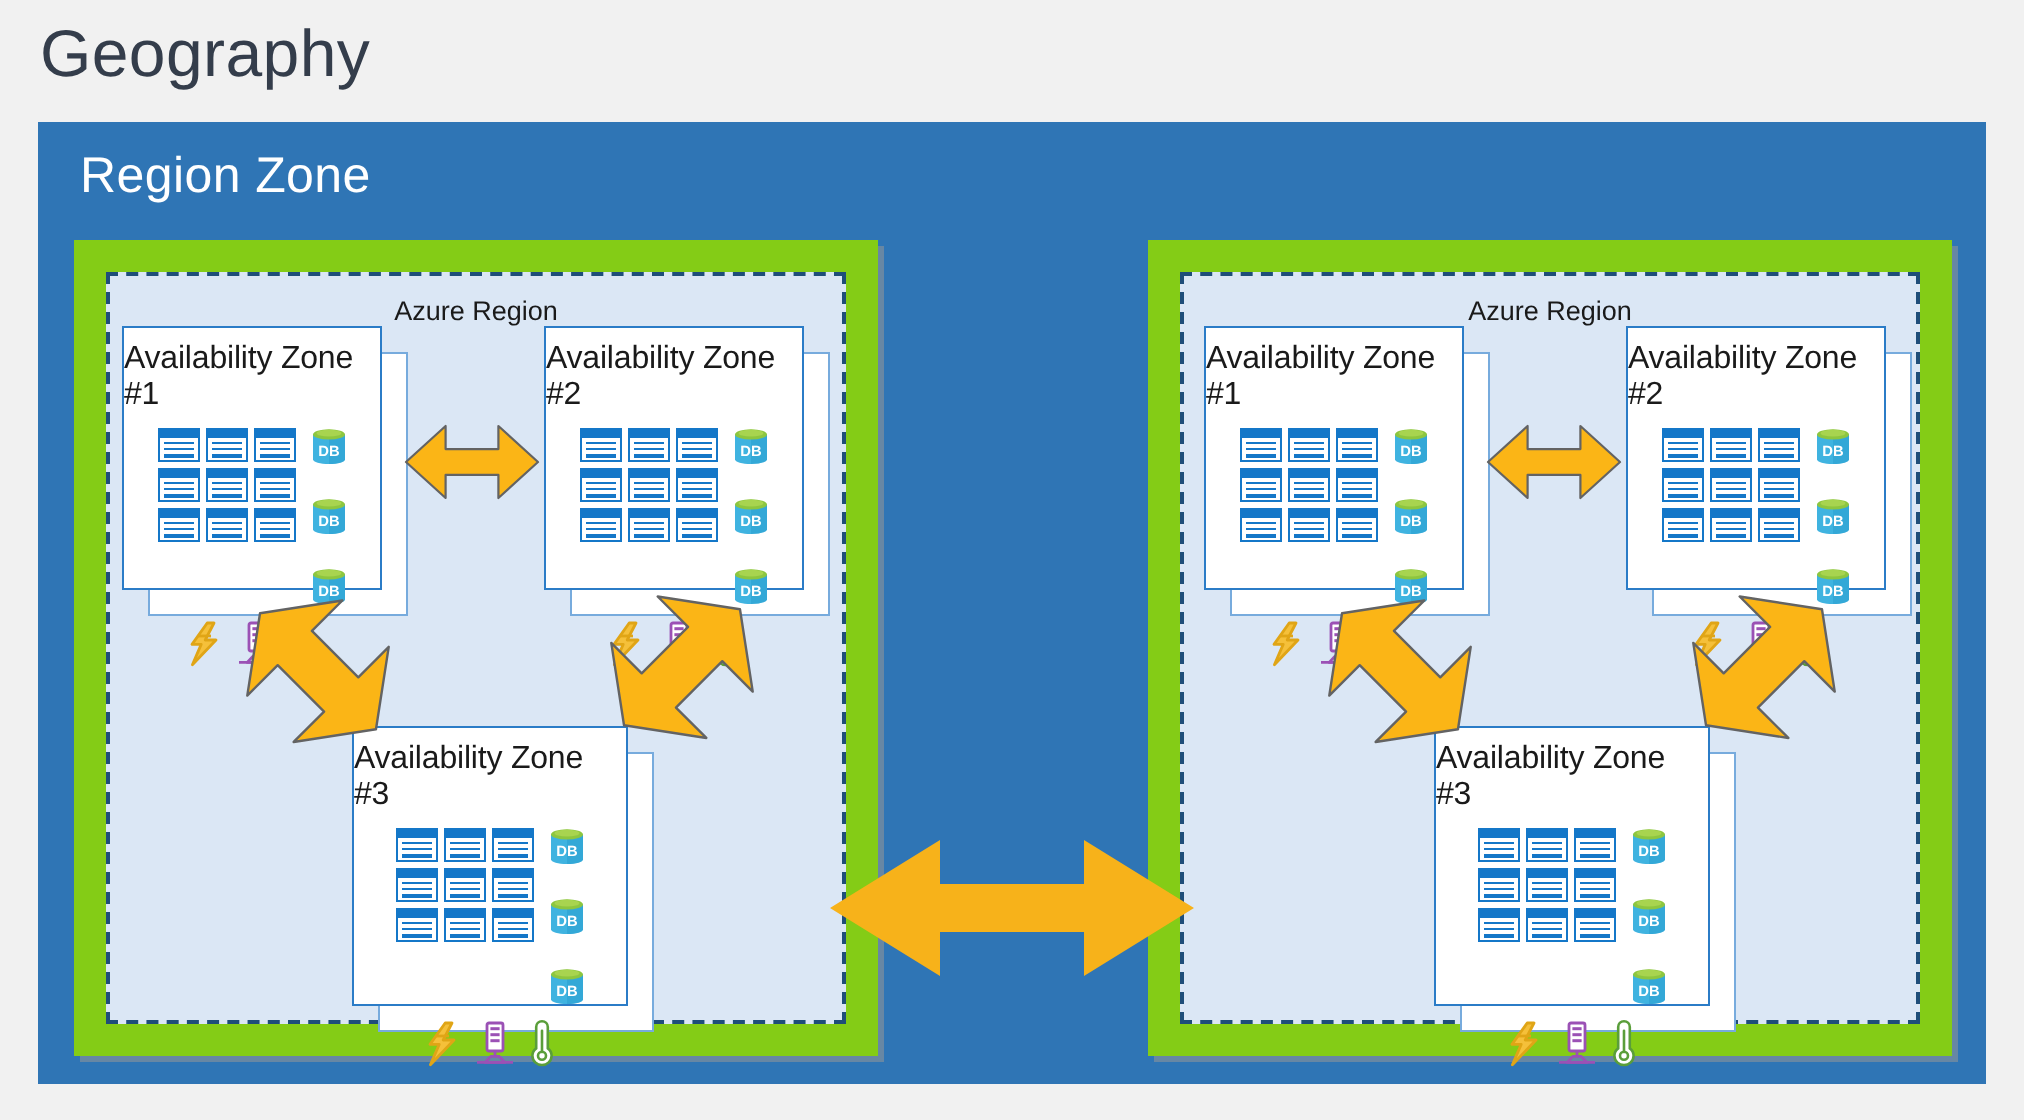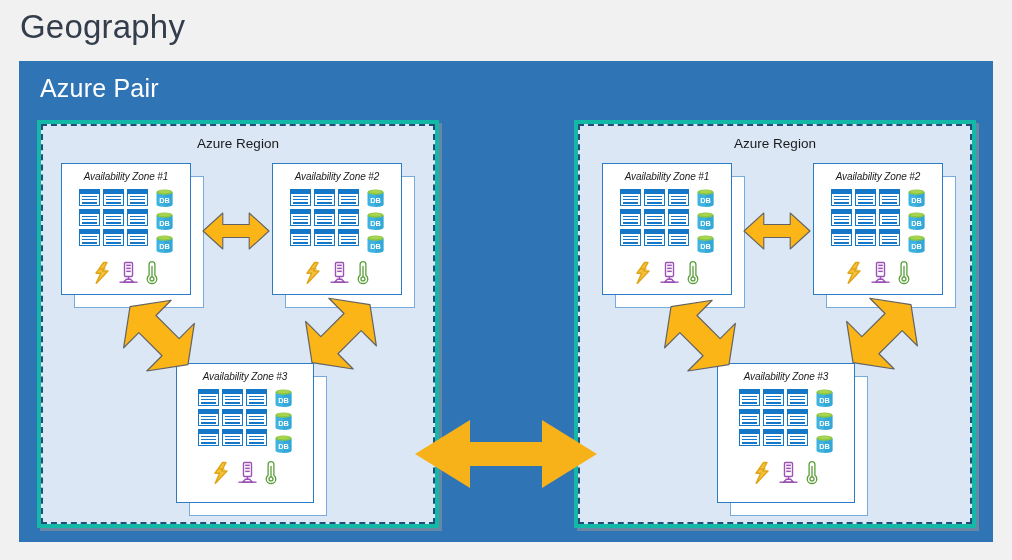--- a/index.html
+++ b/index.html
@@ -23,22 +23,22 @@
     background:#2f75b5;
     box-sizing:border-box;
   }
   #region-pair-title{
     position:absolute;left:21px;top:13px;
     font-size:25px;color:#ffffff;font-weight:400;letter-spacing:.2px;
   }
   
   .azure-region{
     position:absolute;
-    background:#14b8a6;
-    padding:4px;
+    background:#84cc16;
+    padding:16px;
     box-sizing:border-box;
     box-shadow:3px 3px 0 0 rgba(150,150,150,.55);
   }
   .azure-region-inner{
     width:100%;height:100%;
     box-sizing:border-box;
     background:#dbe7f5;
     border:2px dashed #1f4e79;
     position:relative;
   }
@@ -60,61 +60,61 @@
   }
   .az-card{
     position:absolute;left:0;top:0;
     width:100%;height:100%;
     background:#ffffff;
     border:1px solid #2b7cc7;
     box-sizing:border-box;
     z-index:2;
   }
   .az-title{
-    text-align:center;font-size:10px;color:#1a1a1a;
-    margin-top:7px;letter-spacing:-.1px;font-style:italic;
+    font-size:16px;color:#1a1a1a;
+    margin-top:7px;letter-spacing:-.1px;
   }
   .az-body{
     display:flex;justify-content:center;align-items:flex-start;
     gap:7px;margin-top:7px;
   }
   .server-grid{
     display:grid;grid-template-columns:repeat(3,1fr);
     gap:3px 3px;
   }
   .server{
     width:21px;height:17px;
     border:1.2px solid #1477c8;
     background:#ffffff;
     box-sizing:border-box;
     display:flex;flex-direction:column;
     padding:0;
   }
   .server .cap{height:4px;background:#1477c8;width:100%;}
   .server .ln{height:1.6px;background:#1477c8;margin:1.6px 2px 0 2px;}
-  .db-col{display:flex;flex-direction:column;gap:4px;}
+  .db-col{display:flex;flex-direction:column;gap:16px;}
   .db{width:19px;height:19px;position:relative;}
   .az-icons{
     display:flex;justify-content:center;align-items:flex-end;
     gap:6px;margin-top:6px;
   }
   .az-icons svg{display:block;}
 
   
   .arrow{position:absolute;z-index:3;}
   .arrow svg{display:block;overflow:visible;}
   #center-arrow{position:absolute;left:415px;top:418px;z-index:5;}
 </style>
 </head>
 <body>
 
 <div id="page-title">Geography</div>
 
 <div id="region-pair-panel">
-  <div id="region-pair-title">Azure Pair</div>
+  <div id="region-pair-title">Region Zone</div>
 </div>
 
 <div class="azure-region" id="region-left">
   <div class="azure-region-inner">
     <div class="azure-region-label">Azure Region</div>
   </div>
 </div>
 
 <div class="azure-region" id="region-right">
   <div class="azure-region-inner">

